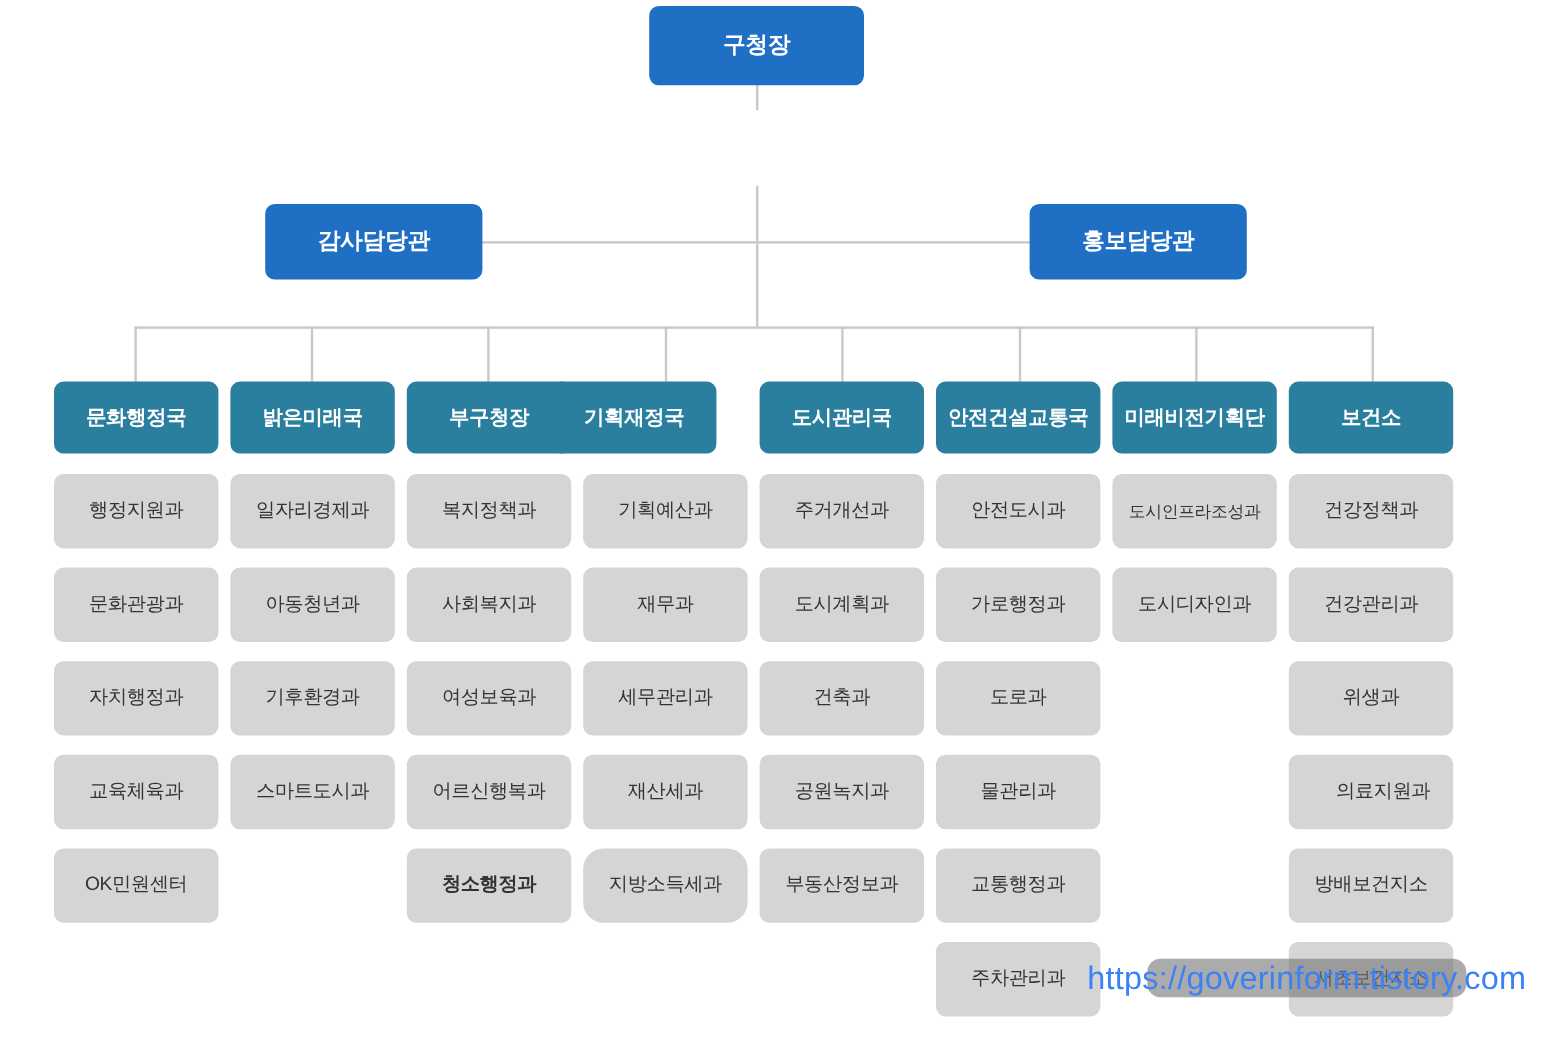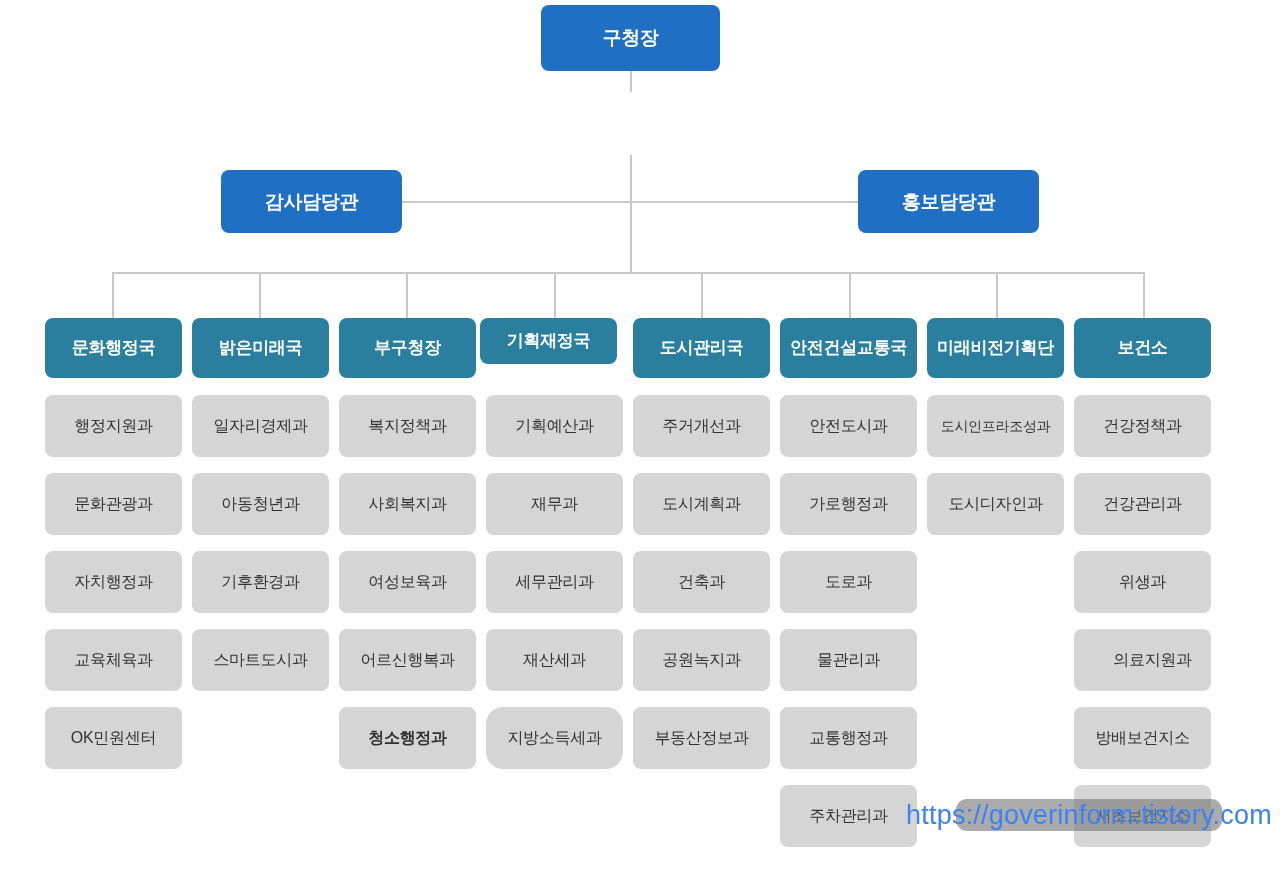--- a/index.html
+++ b/index.html
@@ -98,21 +98,21 @@
       <div class="node node-sub" style="left: 192px; top: 395px; width: 137px; height: 62px;">일자리경제과</div>
       <div class="node node-sub" style="left: 192px; top: 473px; width: 137px; height: 62px;">아동청년과</div>
       <div class="node node-sub" style="left: 192px; top: 551px; width: 137px; height: 62px;">기후환경과</div>
       <div class="node node-sub" style="left: 192px; top: 629px; width: 137px; height: 62px;">스마트도시과</div>
       <div class="node node-dept" style="left: 339px; top: 318px; width: 137px; height: 60px;">부구청장</div>
       <div class="node node-sub" style="left: 339px; top: 395px; width: 137px; height: 62px;">복지정책과</div>
       <div class="node node-sub" style="left: 339px; top: 473px; width: 137px; height: 62px;">사회복지과</div>
       <div class="node node-sub" style="left: 339px; top: 551px; width: 137px; height: 62px;">여성보육과</div>
       <div class="node node-sub" style="left: 339px; top: 629px; width: 137px; height: 62px;">어르신행복과</div>
       <div class="node node-sub" style="left: 339px; top: 707px; width: 137px; height: 62px; font-weight: bold;">청소행정과</div>
-      <div class="node node-dept" style="left: 480px; top: 318px; width: 137px; height: 46px;">기획재정국</div>
+      <div class="node node-dept" style="left: 460px; top: 318px; width: 137px; height: 60px;">기획재정국</div>
       <div class="node node-sub" style="left: 486px; top: 395px; width: 137px; height: 62px;">기획예산과</div>
       <div class="node node-sub" style="left: 486px; top: 473px; width: 137px; height: 62px;">재무과</div>
       <div class="node node-sub" style="left: 486px; top: 551px; width: 137px; height: 62px;">세무관리과</div>
       <div class="node node-sub" style="left: 486px; top: 629px; width: 137px; height: 62px;">재산세과</div>
       <div class="node node-sub" style="left: 486px; top: 707px; width: 137px; height: 62px; border-radius: 17px;">지방소득세과</div>
       <div class="node node-dept" style="left: 633px; top: 318px; width: 137px; height: 60px;">도시관리국</div>
       <div class="node node-sub" style="left: 633px; top: 395px; width: 137px; height: 62px;">주거개선과</div>
       <div class="node node-sub" style="left: 633px; top: 473px; width: 137px; height: 62px;">도시계획과</div>
       <div class="node node-sub" style="left: 633px; top: 551px; width: 137px; height: 62px;">건축과</div>
       <div class="node node-sub" style="left: 633px; top: 629px; width: 137px; height: 62px;">공원녹지과</div>

